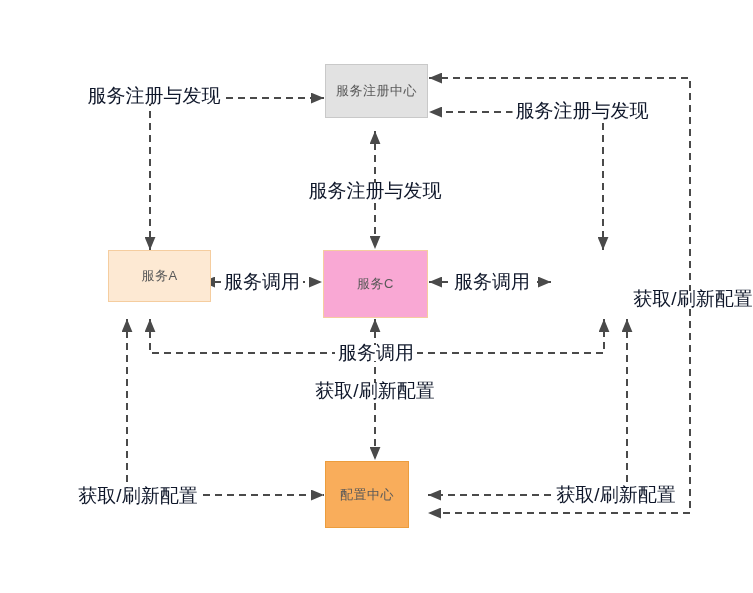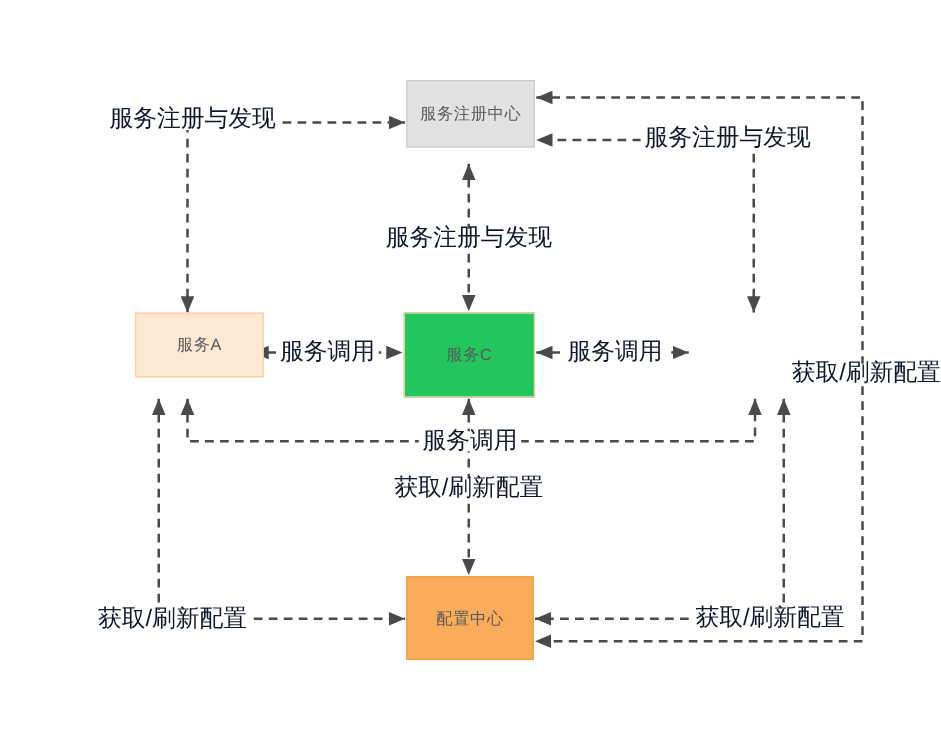--- a/index.html
+++ b/index.html
@@ -10,21 +10,21 @@
   .edges{position:absolute;left:0;top:0;width:753px;height:593px;}
   .node{
     position:absolute;display:flex;align-items:center;justify-content:center;
     border:1px solid #ccc;box-sizing:border-box;
     font-size:13px;color:#595959;letter-spacing:.5px;
   }
   .node-registry{left:325px;top:64px;width:103px;height:54px;}
   .node-service-a{left:108px;top:250px;width:103px;height:52px;}
   .node-service-c{left:323px;top:250px;width:105px;height:68px;}
   .node-service-b{left:552px;top:250px;width:104px;height:68px;}
-  .node-config{left:325px;top:461px;width:102px;height:67px;}
+  .node-config{left:325px;top:461px;width:84px;height:67px;}
   .edge-label{
     position:absolute;transform:translate(-50%,-50%);
     background:#ffffff;padding:0 3px;white-space:nowrap;
     font-size:19px;color:#0f172a;line-height:16px;
   }
   .lbl-a-registry{left:154px;top:96px;}
   .lbl-b-registry{left:582px;top:111px;}
   .lbl-c-registry{left:375px;top:191px;}
   .lbl-a-c{left:262px;top:282px;}
   .lbl-c-b{left:492px;top:282px;}
@@ -60,21 +60,21 @@
   </svg>
 
   <div class="node node-registry" style="background-color: rgb(226, 226, 226); border-color: rgb(201, 201, 201);">
     <span>服务注册中心</span>
   </div>
 
   <div class="node node-service-a" style="background-color: rgb(253, 233, 211); border-color: rgb(245, 205, 159);">
     <span>服务A</span>
   </div>
 
-  <div class="node node-service-c" style="background-color: #22c55e; border-color: rgb(245, 205, 159);">
+  <div class="node node-service-c" style="background-color: #f9a8d4; border-color: rgb(245, 205, 159);">
     <span>服务C</span>
   </div>
 
 
   <div class="node node-config" style="background-color: rgb(249, 173, 91); border-color: rgb(236, 157, 61);">
     <span>配置中心</span>
   </div>
 
   <span class="edge-label lbl-a-registry">服务注册与发现</span>
   <span class="edge-label lbl-b-registry">服务注册与发现</span>

